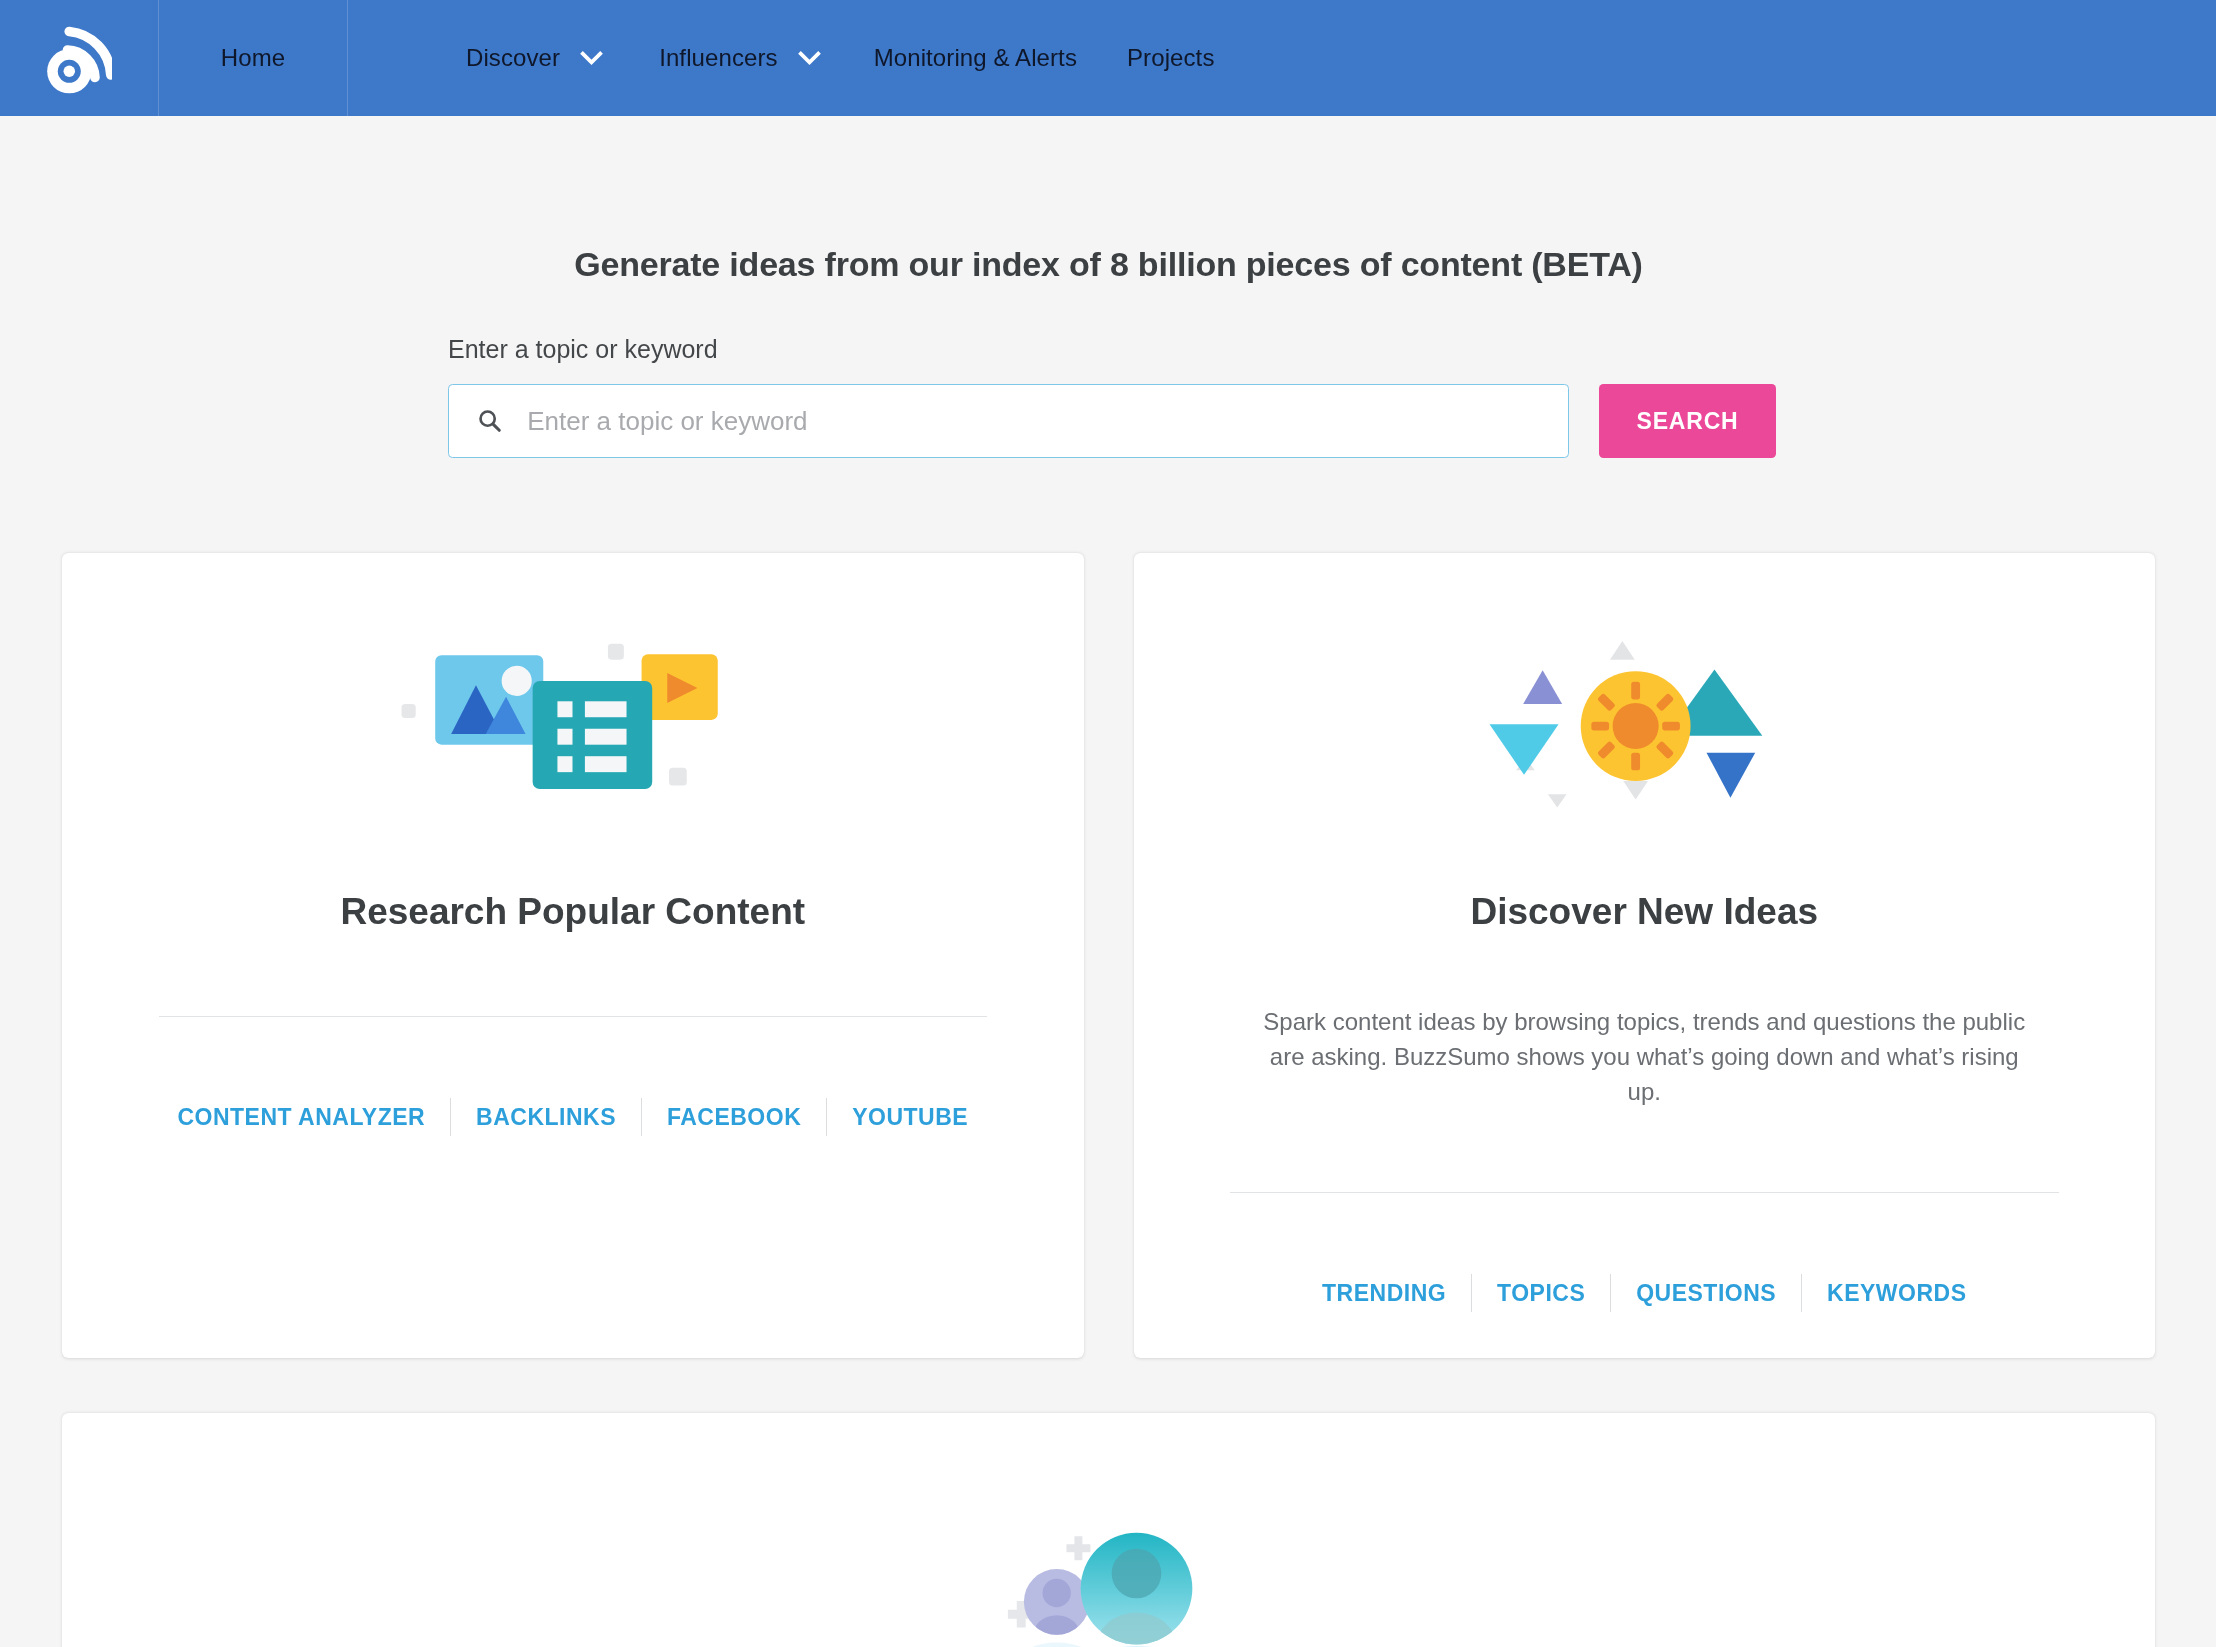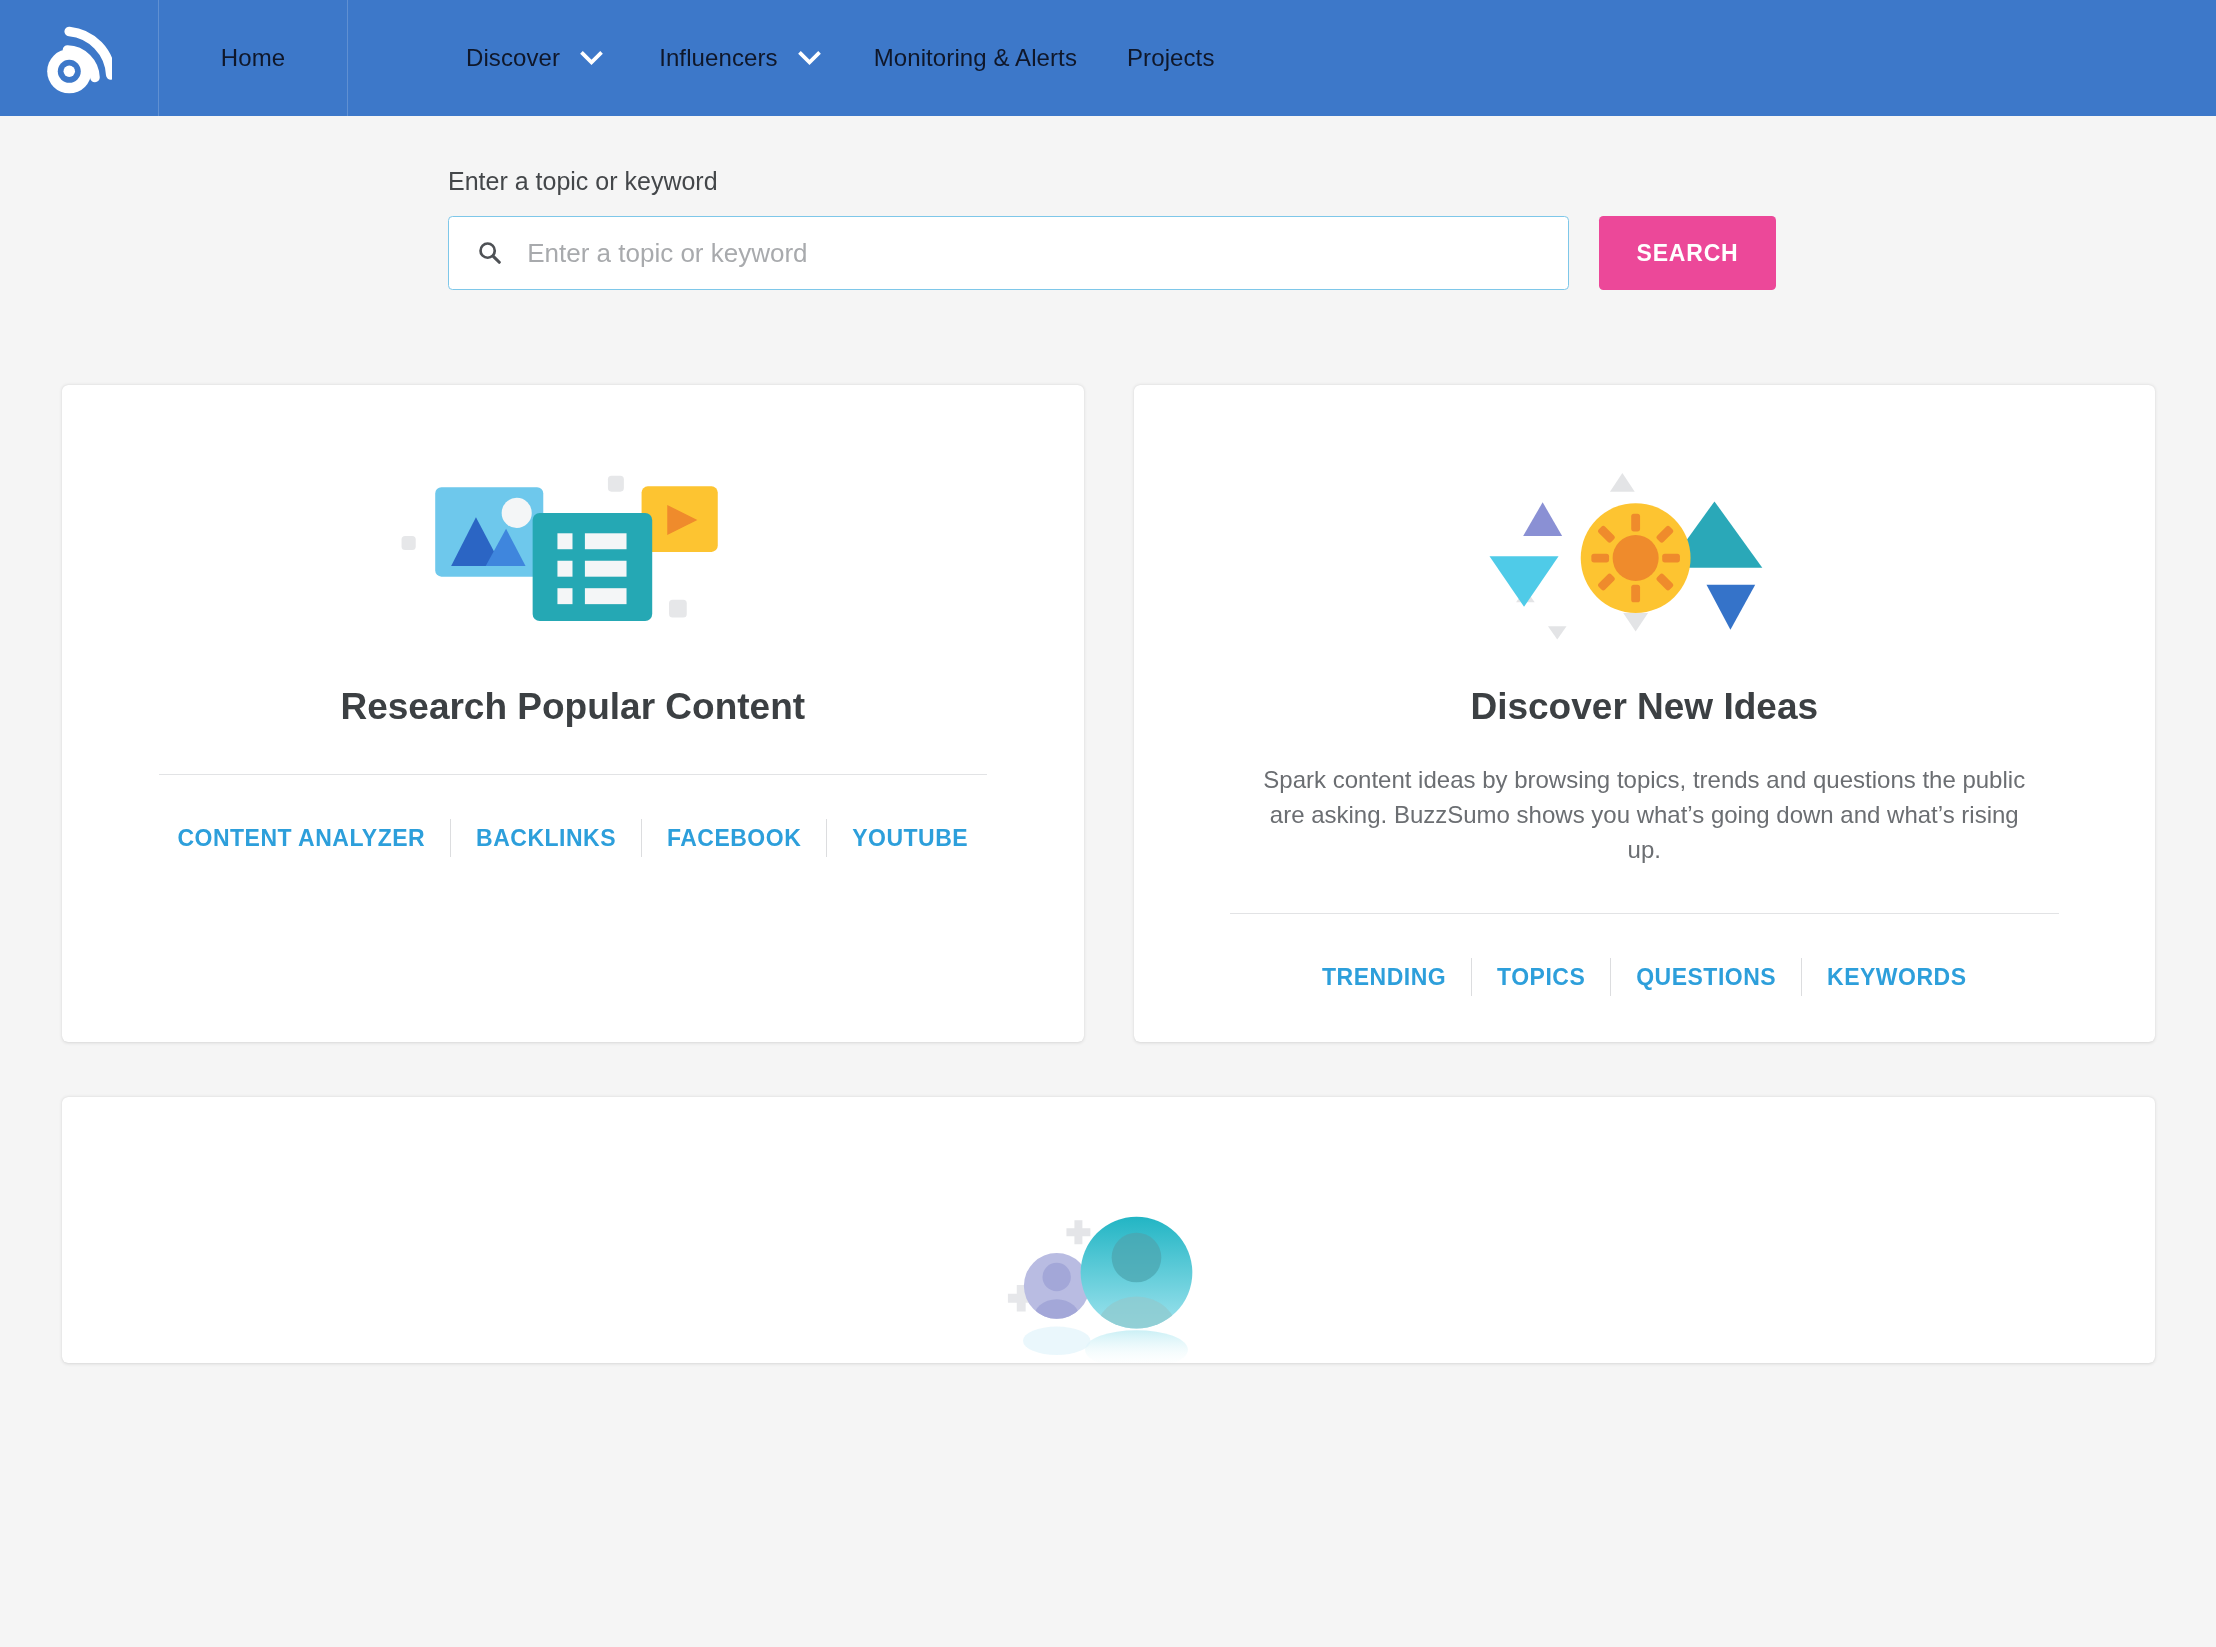--- a/index.html
+++ b/index.html
@@ -134,20 +134,21 @@
   }
   .card {
     flex: 1;
     background: #ffffff;
     border-radius: 6.2px;
     box-shadow: 0 0.9px 3.5px rgba(0,0,0,0.12), 0 0 0.9px rgba(0,0,0,0.08);
     padding: 0 0 46px 0;
     display: flex;
     flex-direction: column;
     align-items: center;
+    gap: 37px;
   }
   .card-art {
     height: 239px;
     display: flex;
     align-items: center;
     justify-content: center;
     margin-top: 46px;
   }
   .card-title {
     font-size: 37px;
@@ -250,20 +251,21 @@
 
     <div class="nav-item plain">
       <span>Projects</span>
     </div>
 
   </div>
 </div>
 
 <div class="main">
 
+  <h1 class="hero-title">Generate ideas from our index of 8 billion pieces of content (BETA)</h1>
 
   <div class="search-wrap">
     <div class="search-label">Enter a topic or keyword</div>
     <div class="search-row">
       <div class="search-field">
         <span>
           <svg width="26.6" height="26.6" viewBox="0 0 24 24">
             <circle cx="10.5" cy="10.5" r="6.4" fill="none" stroke="#4e5155" stroke-width="2.4"></circle>
             <line x1="15.4" y1="15.4" x2="21" y2="21" stroke="#4e5155" stroke-width="2.8" stroke-linecap="round"></line>
           </svg>

